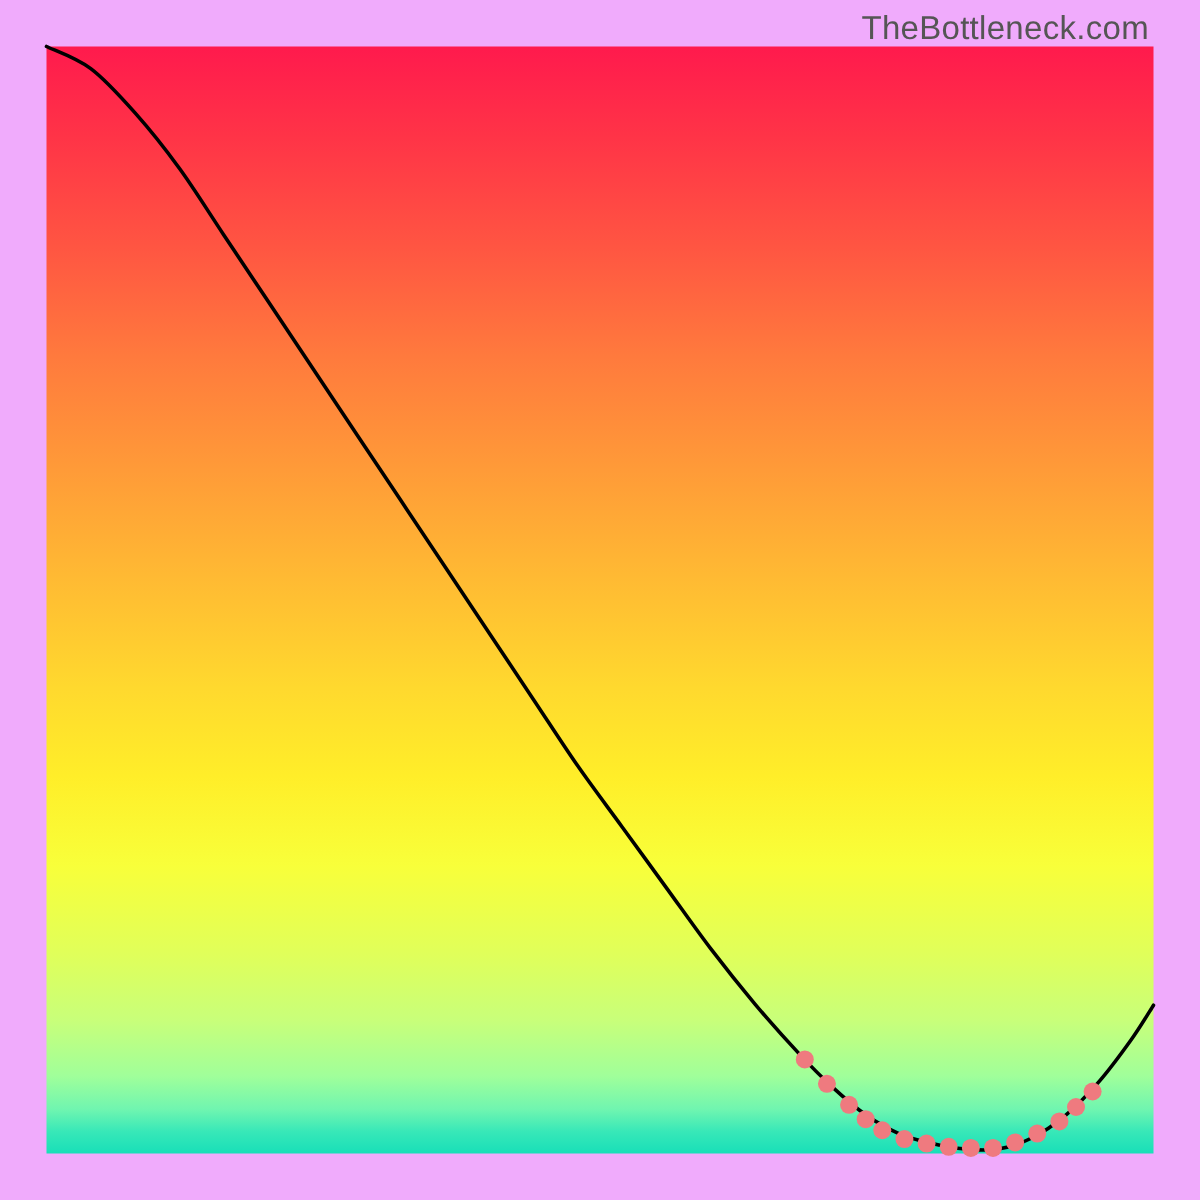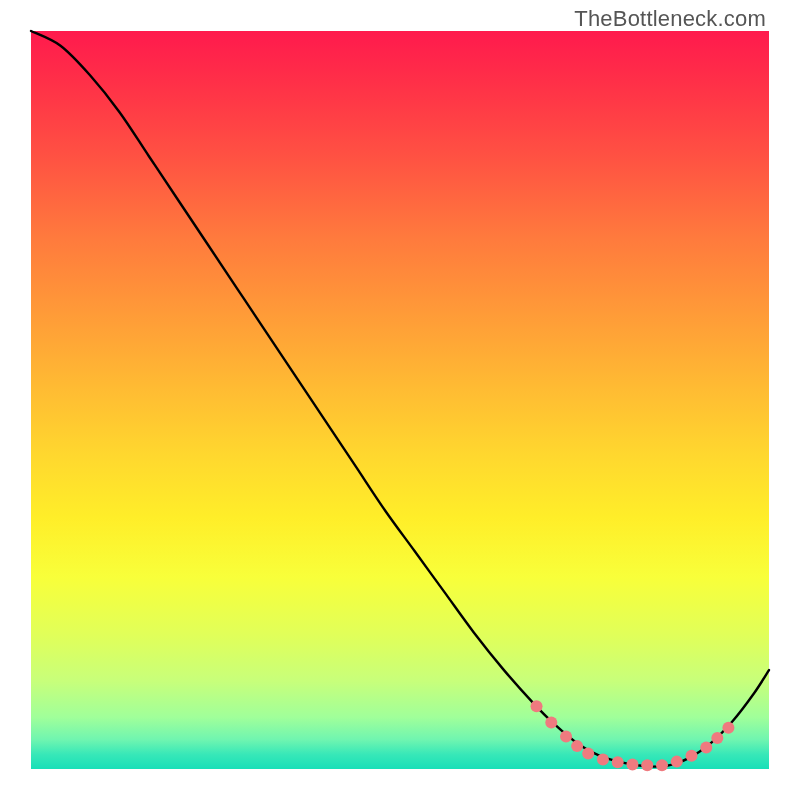--- a/index.html
+++ b/index.html
@@ -8,21 +8,21 @@
     width: 800px;
     height: 800px;
     background: #000;
     overflow: hidden;
     font-family: Arial, Helvetica, sans-serif;
   }
   .frame {
     position: relative;
     width: 800px;
     height: 800px;
-    background: #ffffff;
+    background: #f0abfc;
   }
   .plot-area {
     position: absolute;
     left: 31px;
     top: 31px;
     width: 738px;
     height: 738px;
     
     background: linear-gradient(
       to bottom,

